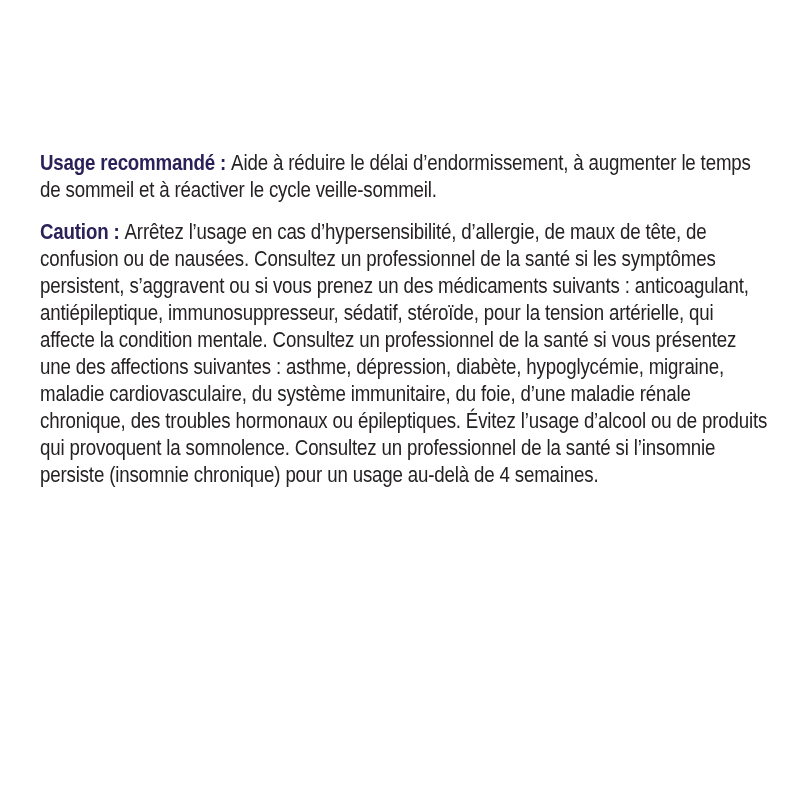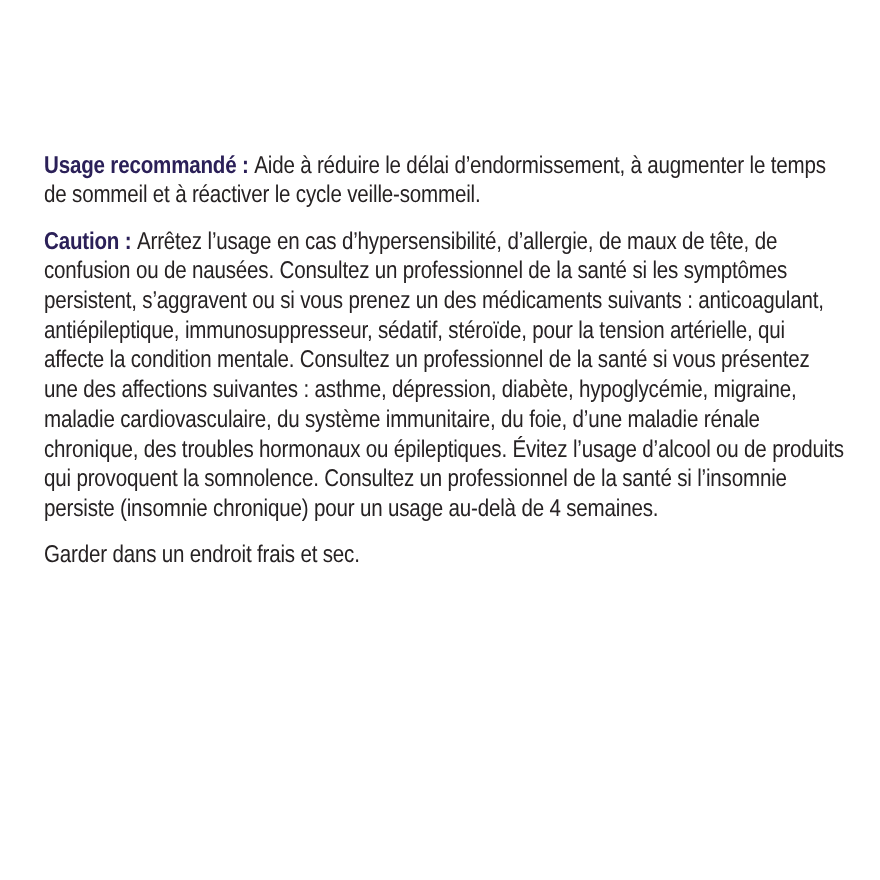--- a/index.html
+++ b/index.html
@@ -10,21 +10,21 @@
     width: 800px;
     height: 800px;
     background: #ffffff;
     position: relative;
     overflow: hidden;
     font-family: "Liberation Sans", "DejaVu Sans", sans-serif;
   }
   .label-text-block {
     position: absolute;
     left: 40px;
-    top: 136px;
+    top: 149px;
     width: 728px;
   }
   .para {
     width: 728px;
     margin: 0 0 15px 0;
   }
   .para-inner {
     width: 856px;                 
     transform: scaleX(0.85);
     transform-origin: 0 0;
@@ -50,17 +50,14 @@
 
   <p class="para">
     <span class="para-inner" style="display:block;"><span class="lead">Usage recommandé : </span><span class="body-text">Aide à réduire le délai d’endormissement, à augmenter le temps de sommeil et à réactiver le cycle veille-sommeil.</span></span>
   </p>
 
 
   <p class="para">
     <span class="para-inner" style="display:block;"><span class="lead">Caution : </span><span class="body-text">Arrêtez l’usage en cas d’hypersensibilité, d’allergie, de maux de tête, de confusion ou de nausées. Consultez un professionnel de la santé si les symptômes persistent, s’aggravent ou si vous prenez un des médicaments suivants : anticoagulant, antiépileptique, immunosuppresseur, sédatif, stéroïde, pour la tension artérielle, qui affecte la condition mentale. Consultez un professionnel de la santé si vous présentez une des affections suivantes : asthme, dépression, diabète, hypoglycémie, migraine, maladie cardiovasculaire, du système immunitaire, du foie, d’une maladie rénale chronique, des troubles hormonaux ou épileptiques. Évitez l’usage d’alcool ou de produits qui provoquent la somnolence. Consultez un professionnel de la santé si l’insomnie persiste (insomnie chronique) pour un usage au-delà de 4 semaines.</span></span>
   </p>
 
-  <p class="para">
-    <span class="para-inner" style="display:block;"><span class="body-text">Garder dans un endroit frais et sec.</span></span>
-  </p>
 
 </div>
 
 </body></html>

